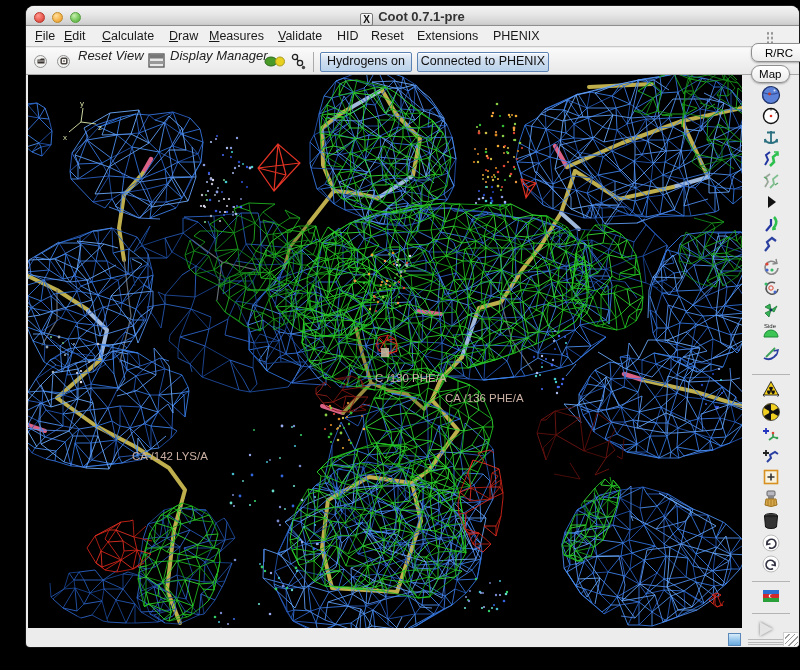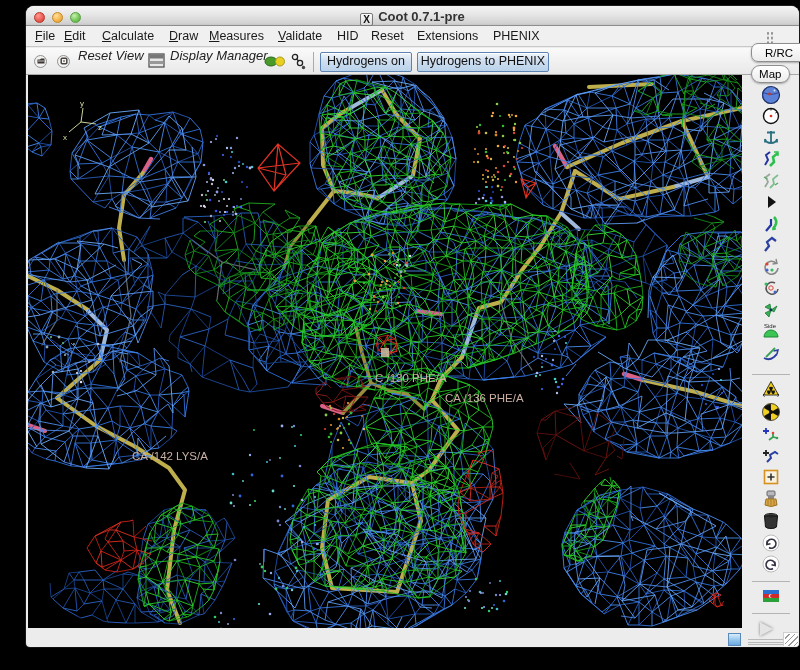--- a/index.html
+++ b/index.html
@@ -91,21 +91,21 @@
         <circle cx="16" cy="6.5" r="4.5" fill="#e8d020" stroke="#a89a20"></circle>
       </svg>
     <svg style="position:absolute;left:263px;top:5px" width="18" height="17" viewBox="0 0 18 17">
         <circle cx="6" cy="4" r="2.6" fill="none" stroke="#222" stroke-width="1.3"></circle>
         <circle cx="11" cy="10" r="2.6" fill="none" stroke="#222" stroke-width="1.3"></circle>
         <circle cx="14.5" cy="14.5" r="1.7" fill="#444"></circle>
         <path d="M7.5 6 L9.8 8" stroke="#222" stroke-width="1.2"></path>
       </svg>
     <div style="position:absolute;left:287px;top:4px;width:1px;height:20px;background:#aaa"></div>
     <div class="pill" style="left:294px;width:92px">Hydrogens on</div>
-    <div class="pill" style="left:391px;width:132px">Hydrogens to PHENIX</div>
+    <div class="pill" style="left:391px;width:132px">Connected to PHENIX</div>
     <div id="grip"></div>
   </div>
   <div id="canvaswrap"><svg id="canvas" width="714" height="553" viewBox="0 0 714 553">
 <rect width="714" height="553" fill="#000"></rect>
 <polyline points="123,84 115,98" fill="none" stroke="#d96286" stroke-width="4.5" stroke-linecap="round" stroke-linejoin="round"></polyline>
         <polyline points="115,98 96,120 91,153 96,185" fill="none" stroke="#bfae4c" stroke-width="4" stroke-linecap="round" stroke-linejoin="round"></polyline>
         <polyline points="96,185 103,241 92,287" fill="none" stroke="#666c74" stroke-width="1.2" stroke-linecap="round" stroke-linejoin="round"></polyline>
         <polyline points="0,201 29,215 60,235" fill="none" stroke="#bfae4c" stroke-width="4" stroke-linecap="round" stroke-linejoin="round"></polyline>
         <polyline points="60,236 79,255 72,285" fill="none" stroke="#a0b8da" stroke-width="4" stroke-linecap="round" stroke-linejoin="round"></polyline>
         <polyline points="72,285 29,323 68,351 106,371 141,393 157,415 146,455 139,515 152,548" fill="none" stroke="#bfae4c" stroke-width="4" stroke-linecap="round" stroke-linejoin="round"></polyline>

